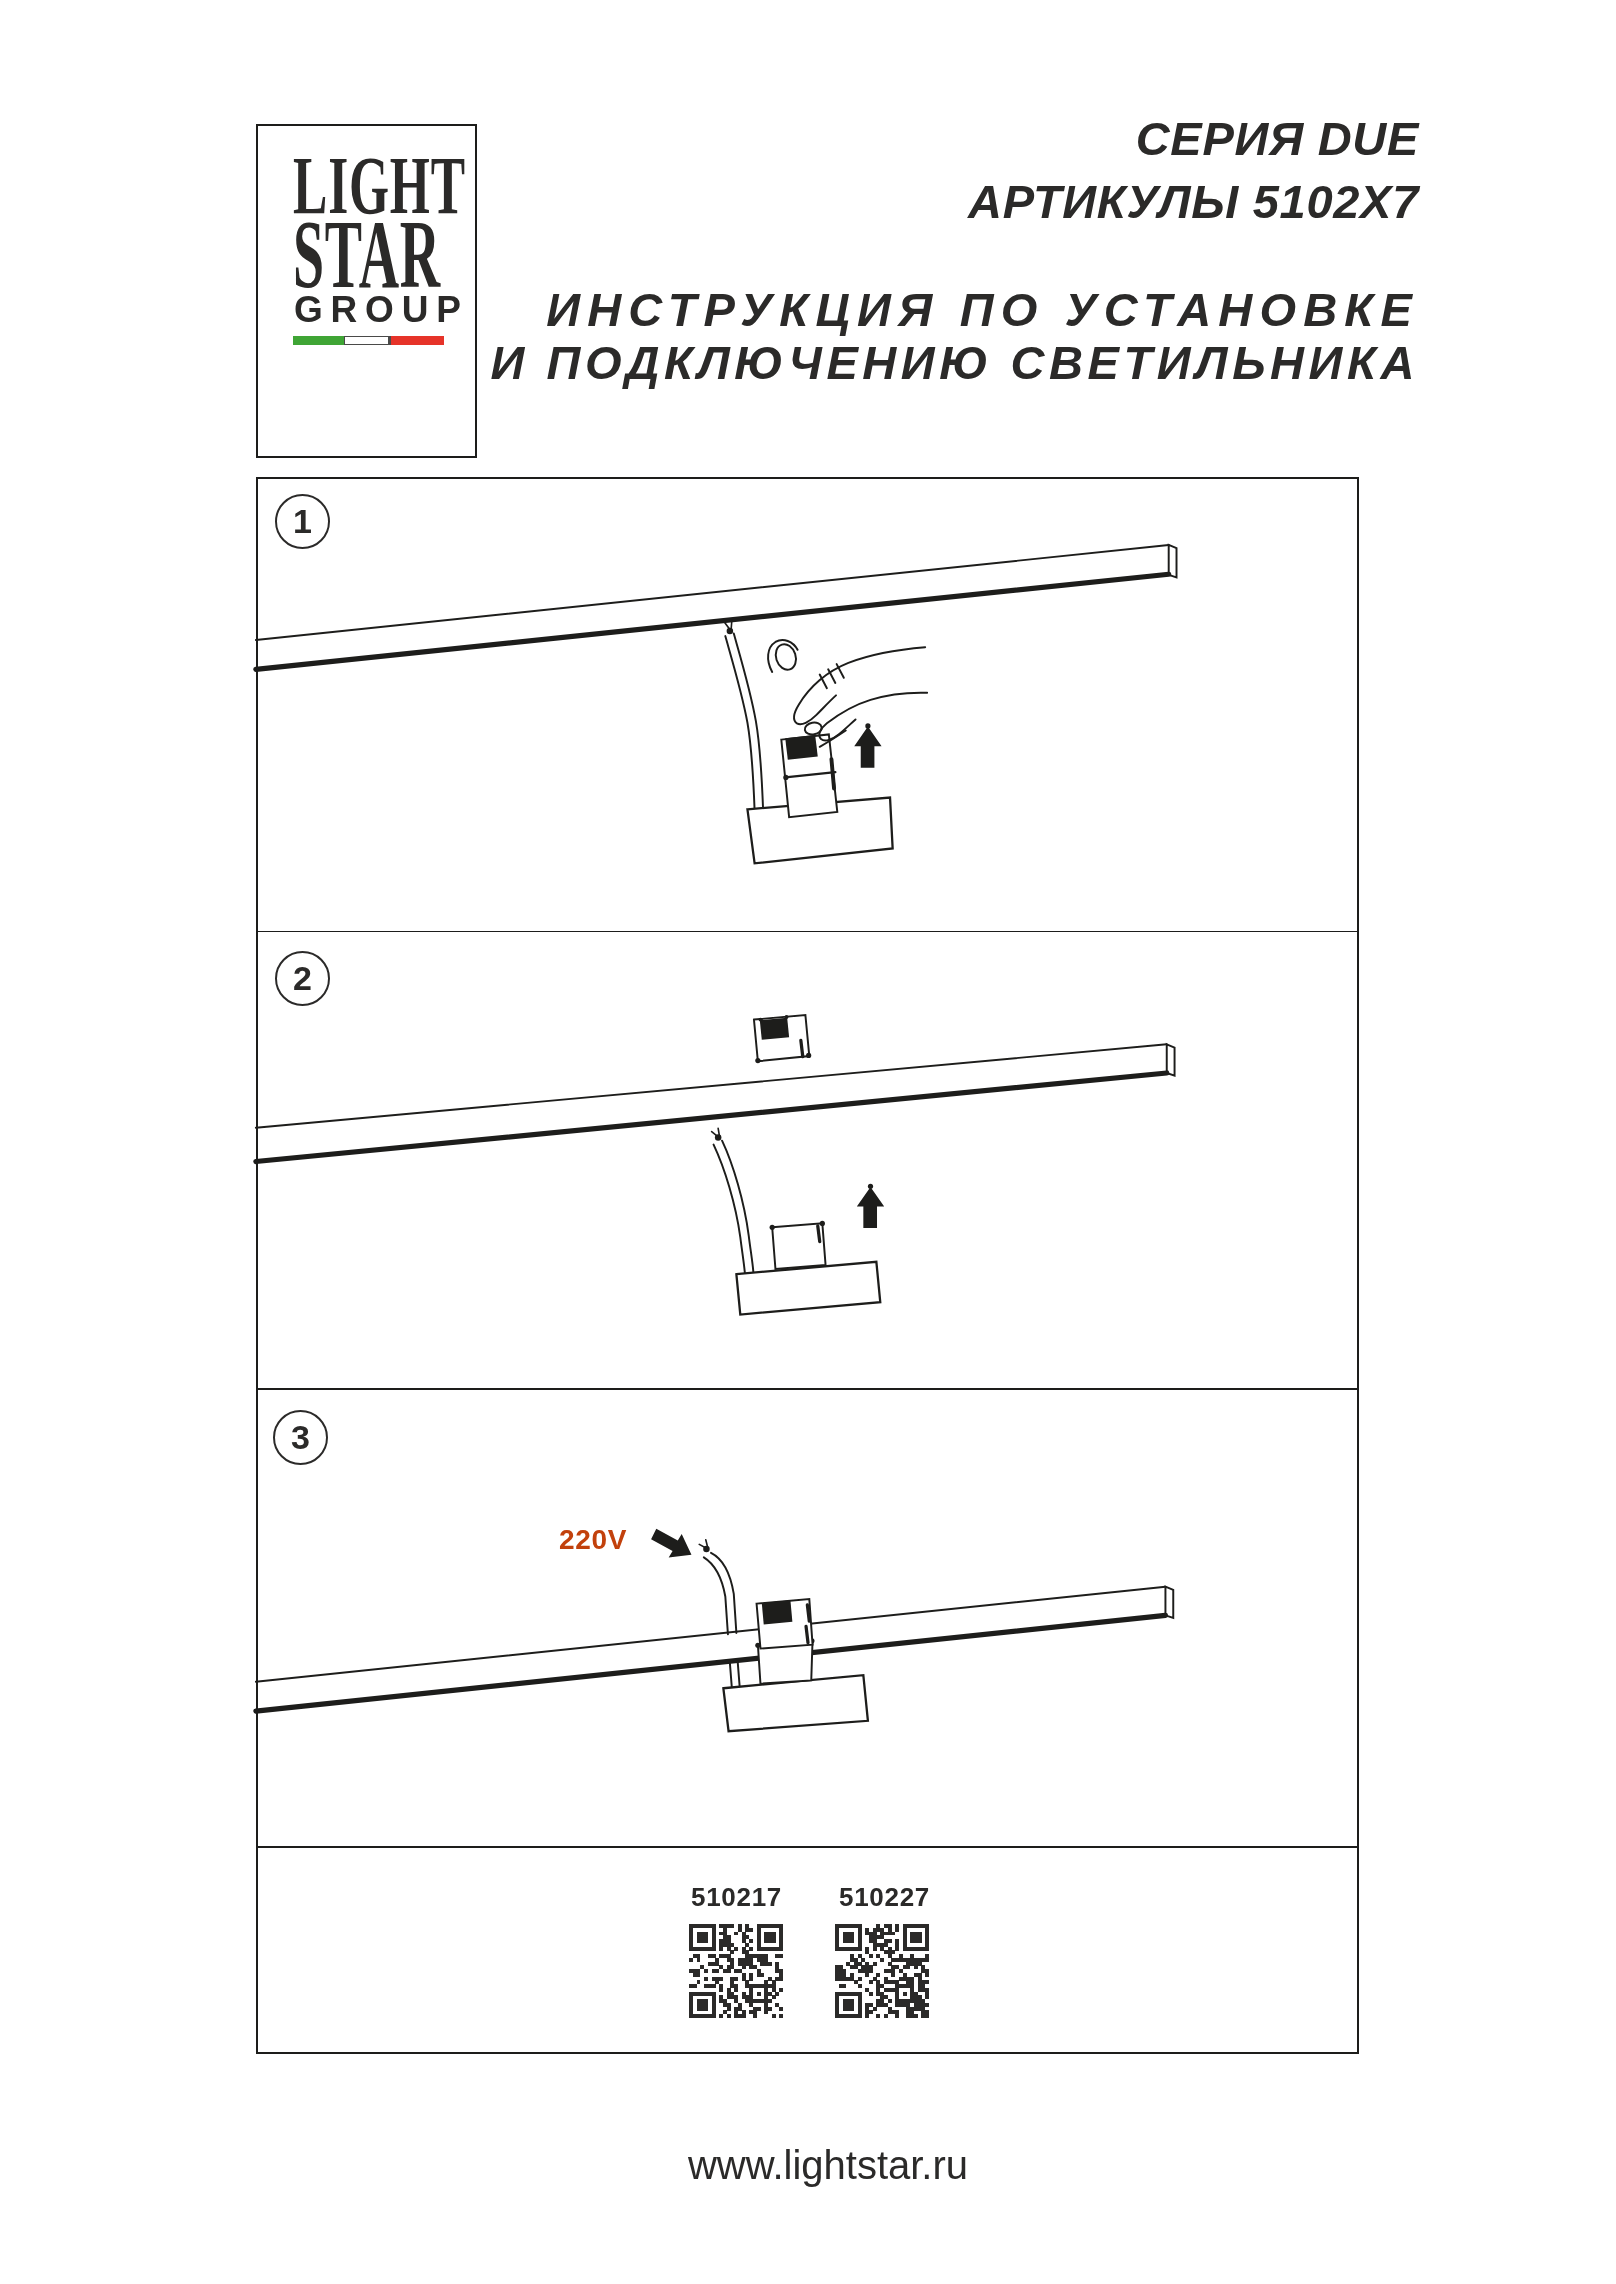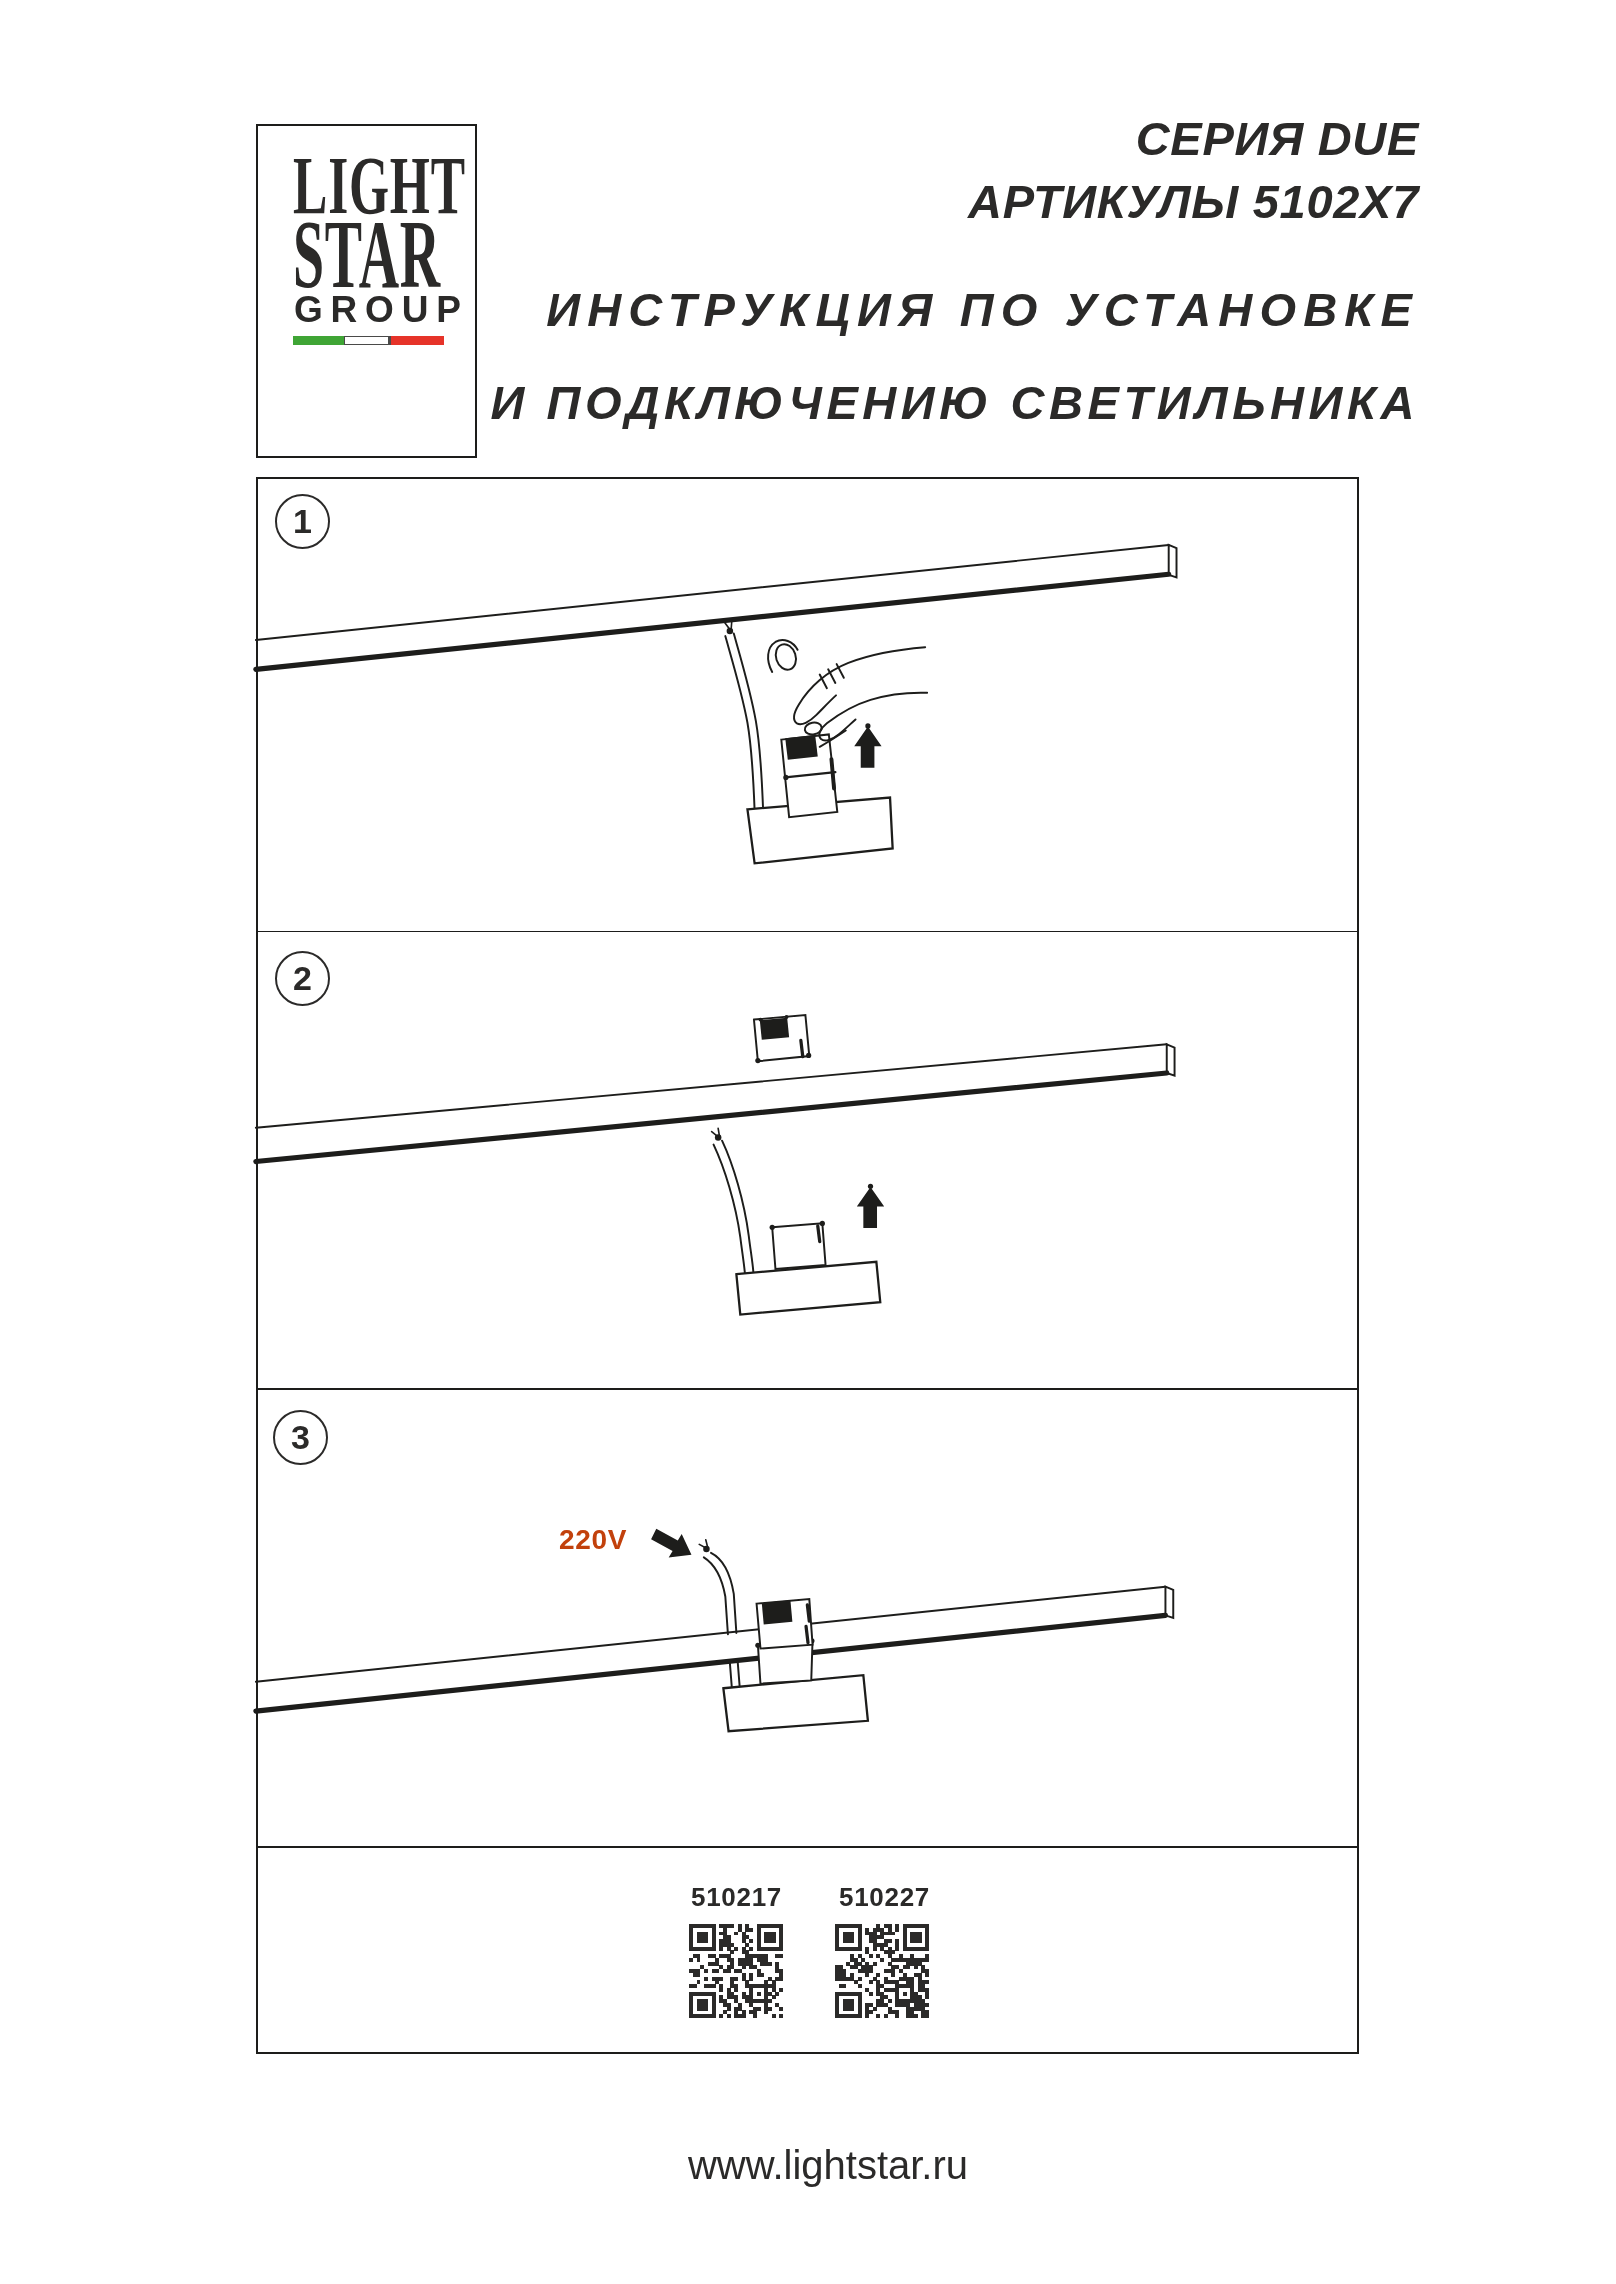--- a/index.html
+++ b/index.html
@@ -23,21 +23,21 @@
   .flag span{display:block;height:100%;}
   .flag .f-green{width:51px;}
   .flag .f-white{width:47px;box-sizing:border-box;border:1.3px solid #4a4a49;border-right:3.3px solid #4a4a49;background:#fff;}
   .flag .f-red{width:53px;}
   
   .hline{position:absolute;right:197px;white-space:nowrap;line-height:1;
     font-weight:700;font-size:47px;color:#2b2a29;z-index:6;font-style:italic;}
   .h-series{top:115px;letter-spacing:0.7px;}
   .h-articles{top:178px;letter-spacing:0.7px;text-align:right;}
   .h-instr1{top:286px;letter-spacing:7.2px;}
-  .h-instr2{top:339px;letter-spacing:4.6px;margin-top:40px;}
+  .h-instr2{top:339px;letter-spacing:4.6px;}
   
   .panel{position:absolute;left:256px;width:1103px;border:2.6px solid #1d1d1b;
     box-sizing:border-box;background:#fff;z-index:1;}
   .panel.no-top{border-top:none;}
   .p1{top:477px;height:456px;}
   .p2{top:932px;height:458px;}
   .p3{top:1390px;height:458px;}
   .p4{top:1848px;height:206px;}
   .step-circle{position:absolute;width:55px;height:55px;border:2.6px solid #2b2a29;
     border-radius:50%;box-sizing:border-box;display:flex;align-items:center;justify-content:center;

